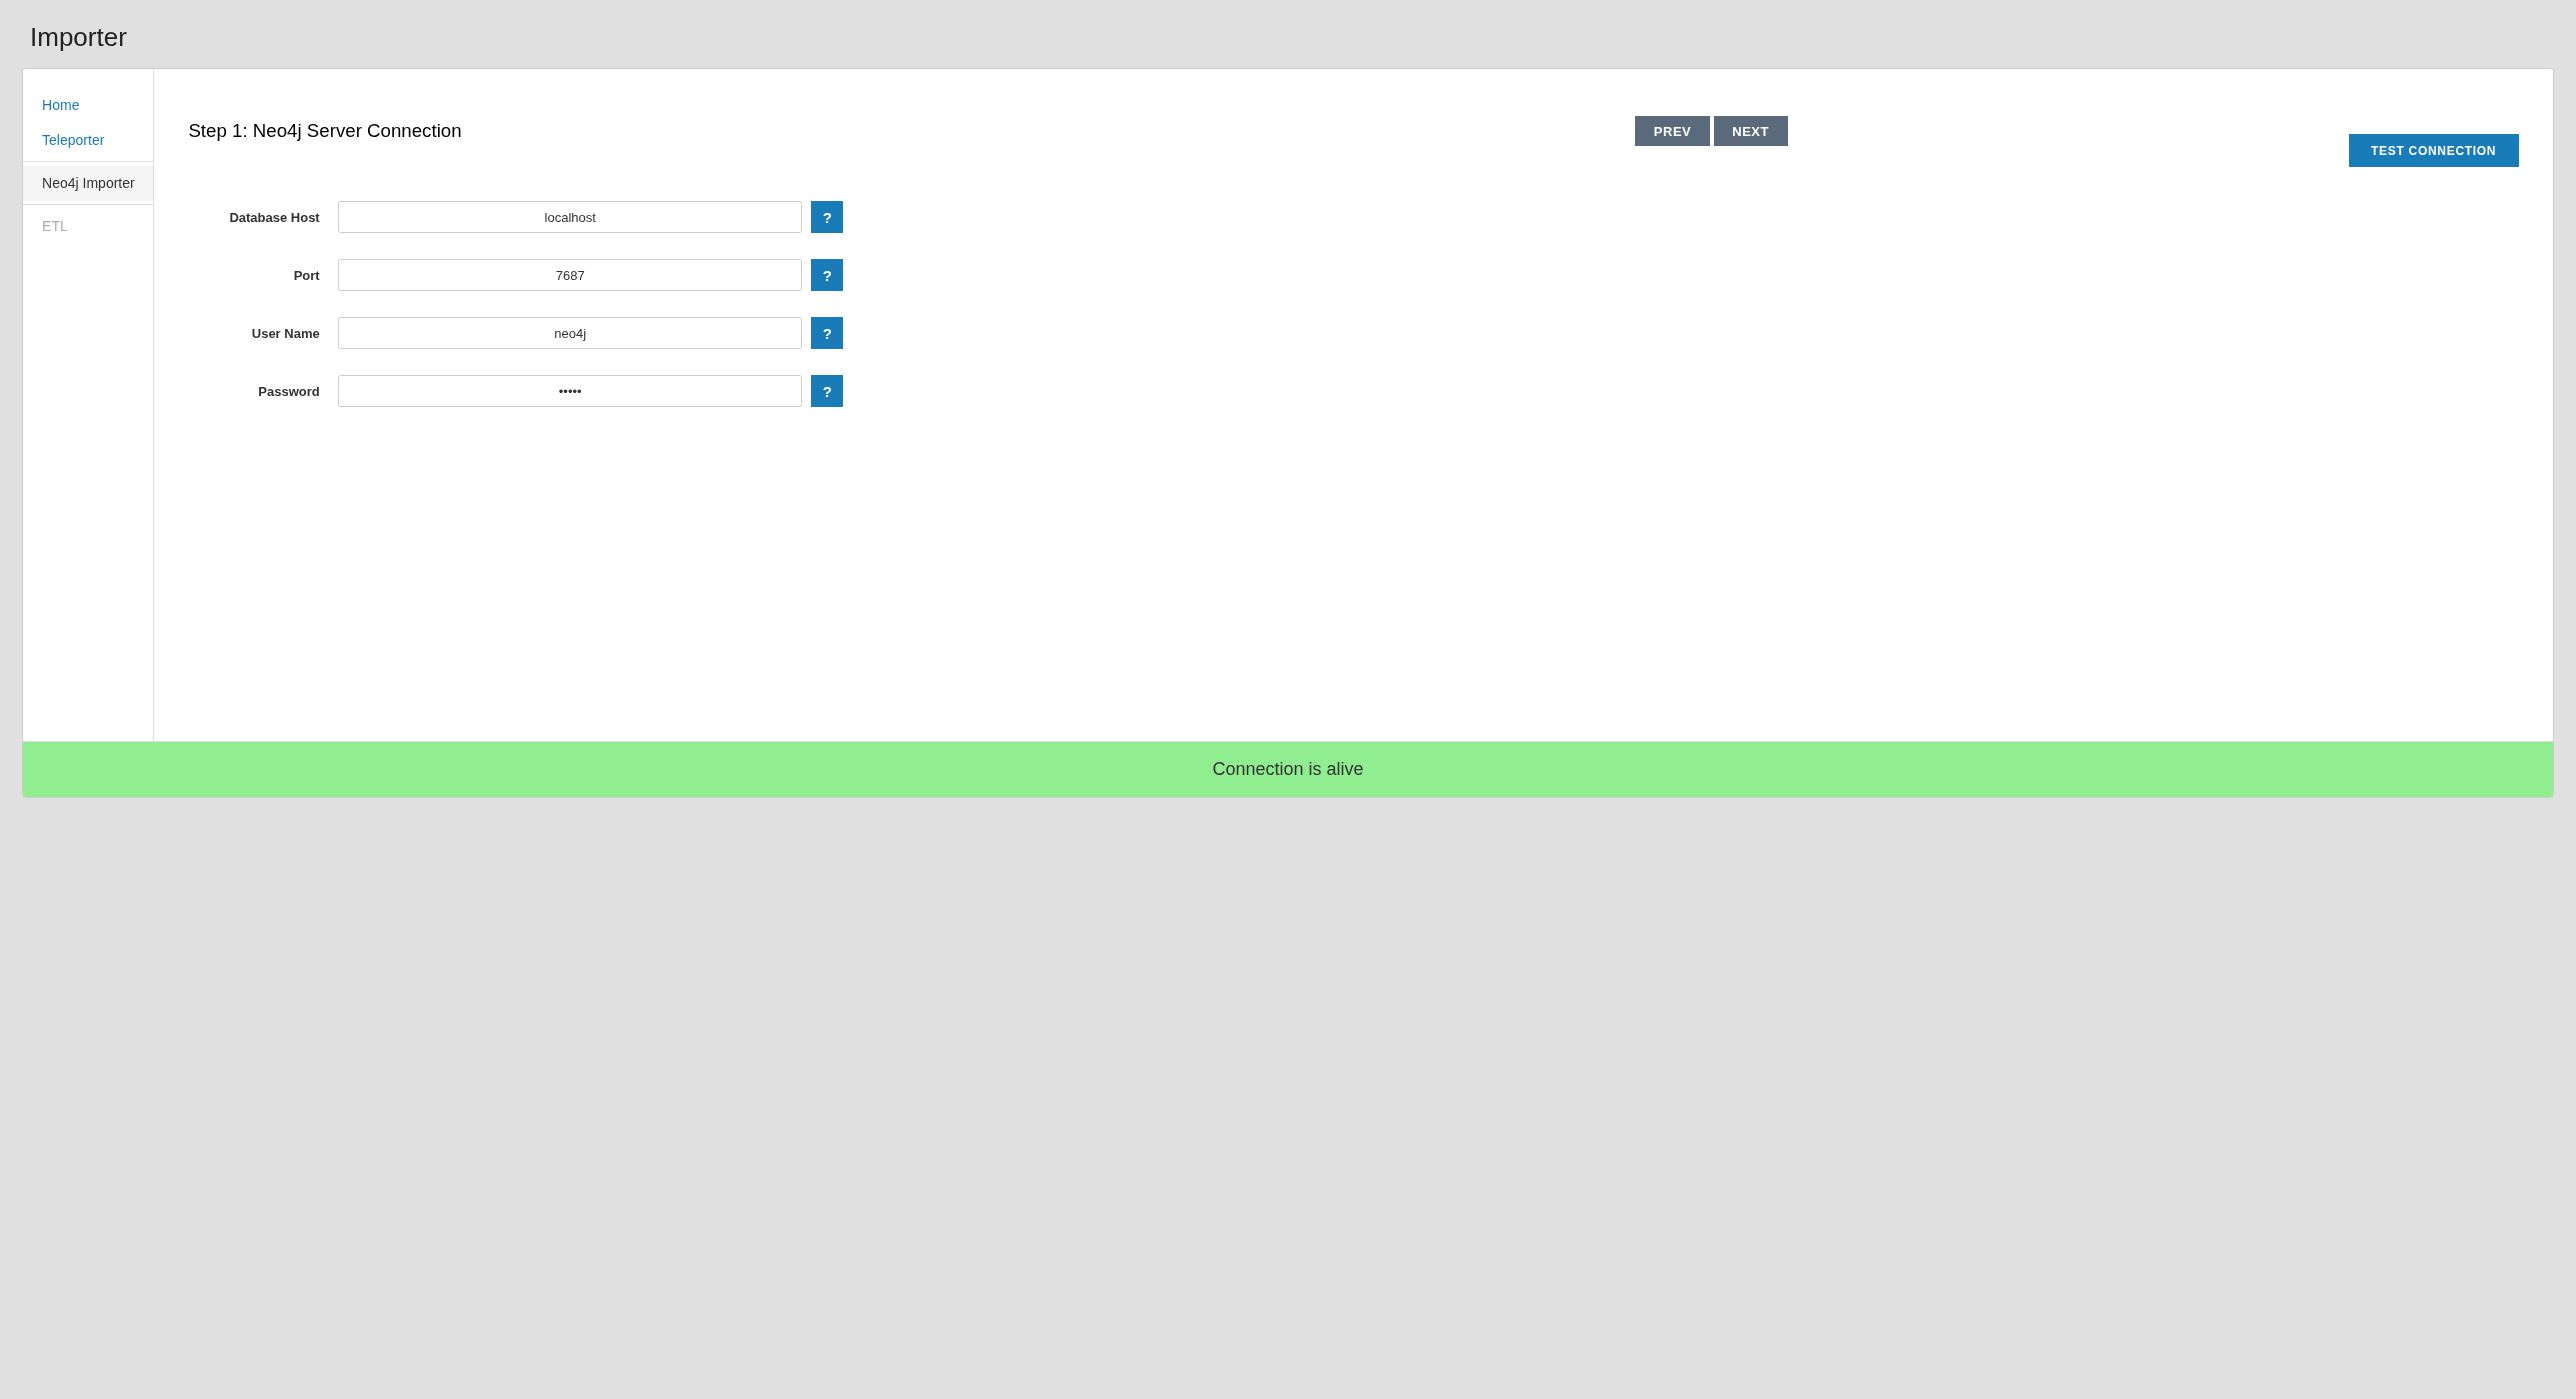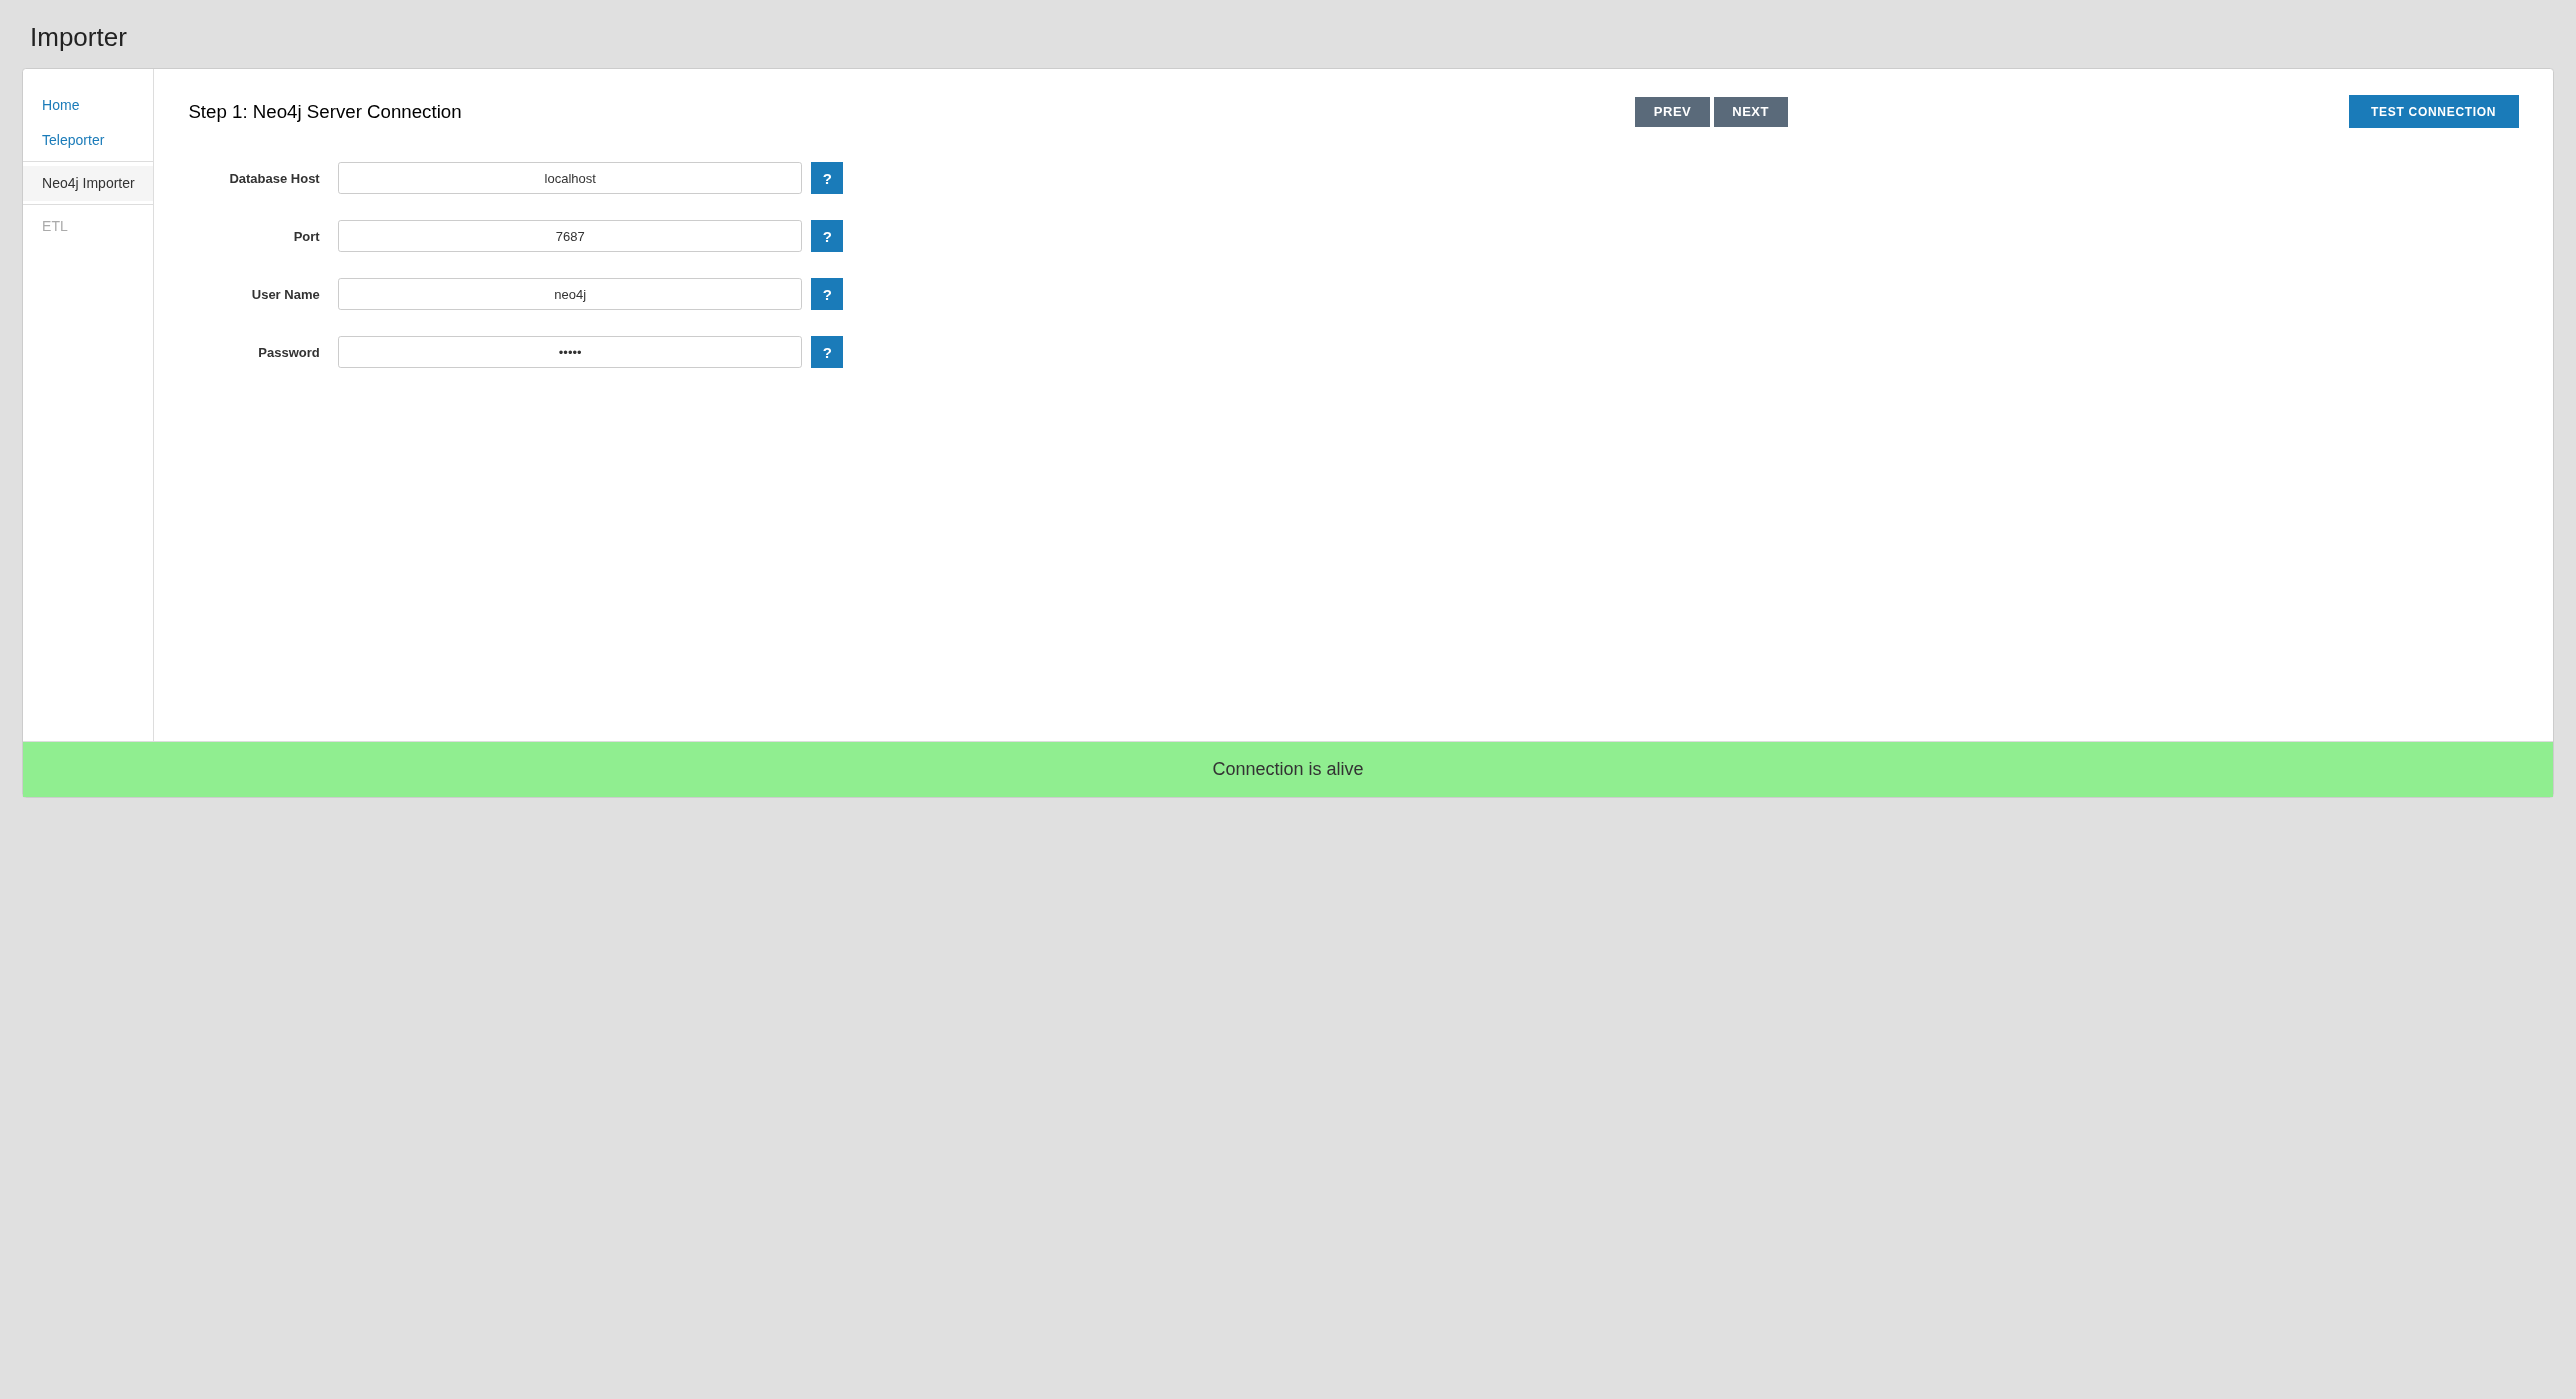--- a/index.html
+++ b/index.html
@@ -110,20 +110,21 @@
 
     .test-connection-btn {
       padding: 9.4px 22.4px;
       font-size: 12px;
       font-weight: 700;
       border: none;
       cursor: pointer;
       color: #fff;
       background-color: #1a7bb9;
       letter-spacing: 0.7px;
+      margin-top: 39px;
     }
 
     .top-right-actions {
       display: flex;
       align-items: center;
     }
 
     .form-section {
       max-width: 655px;
     }

